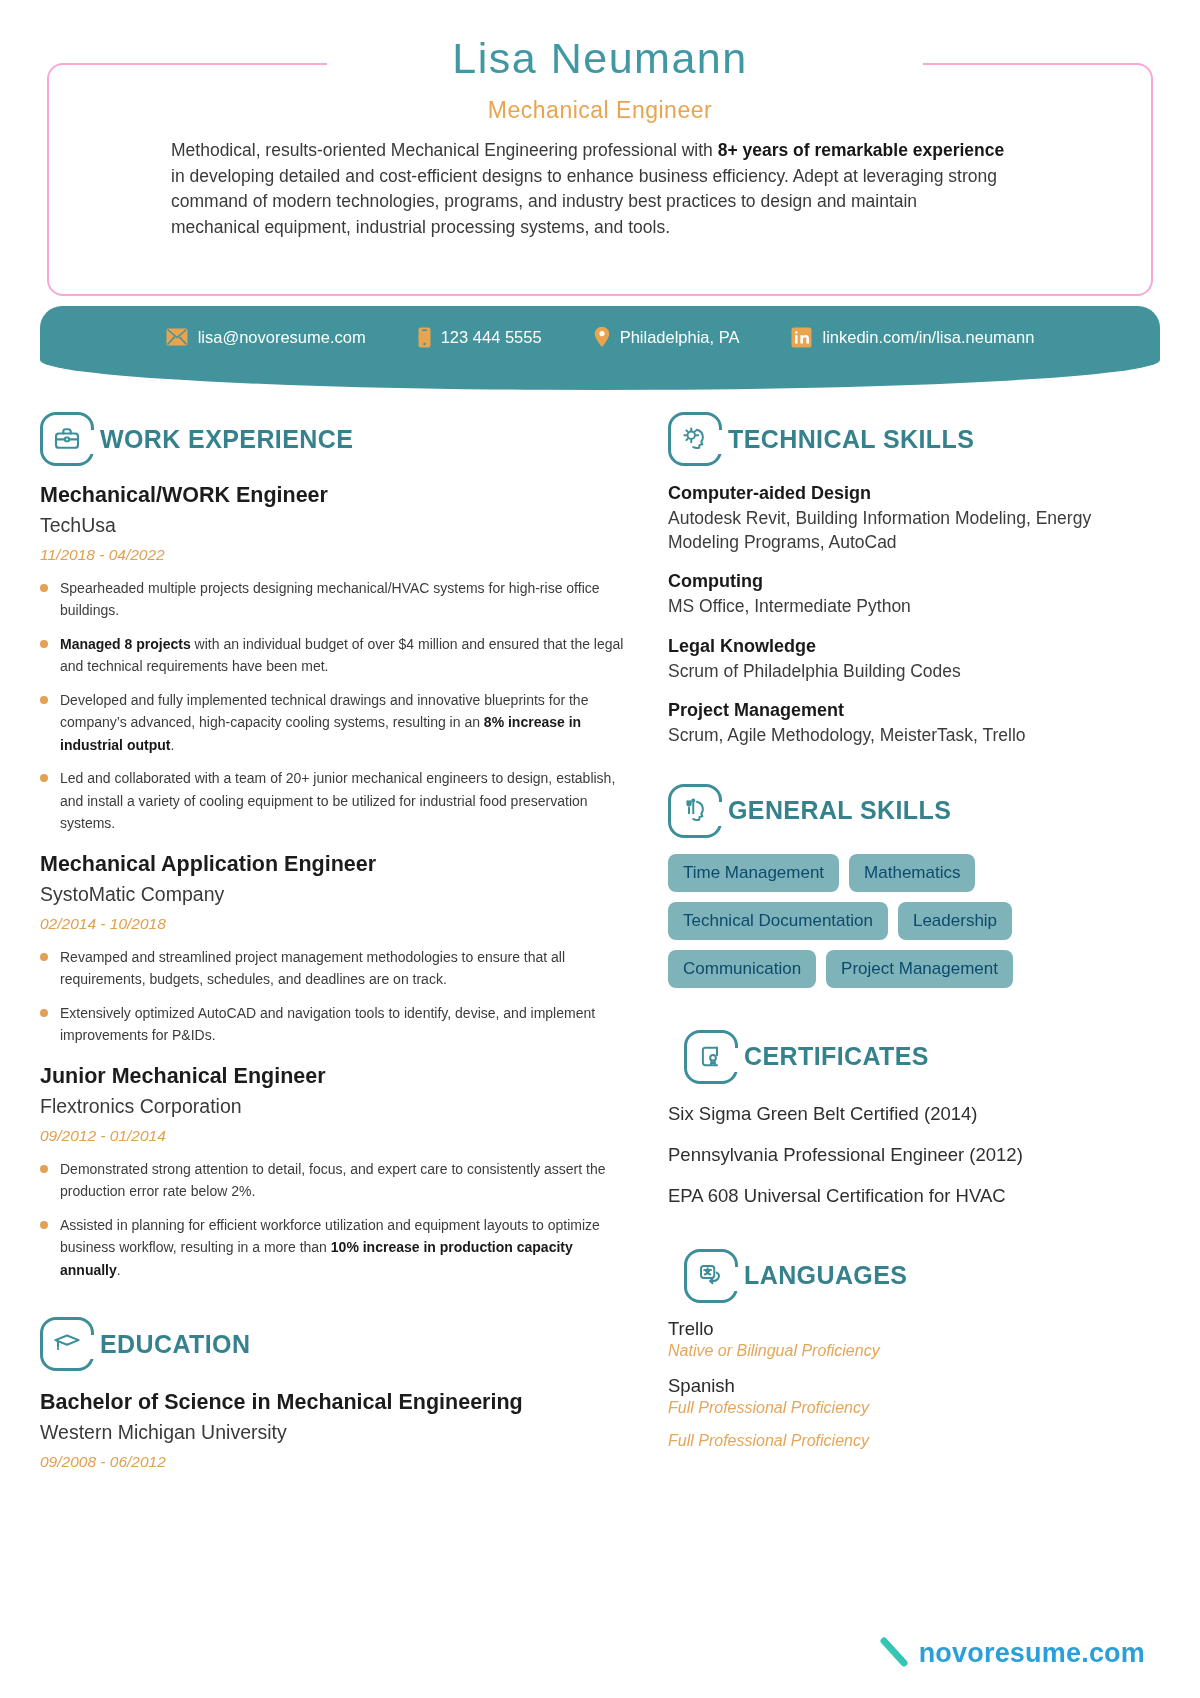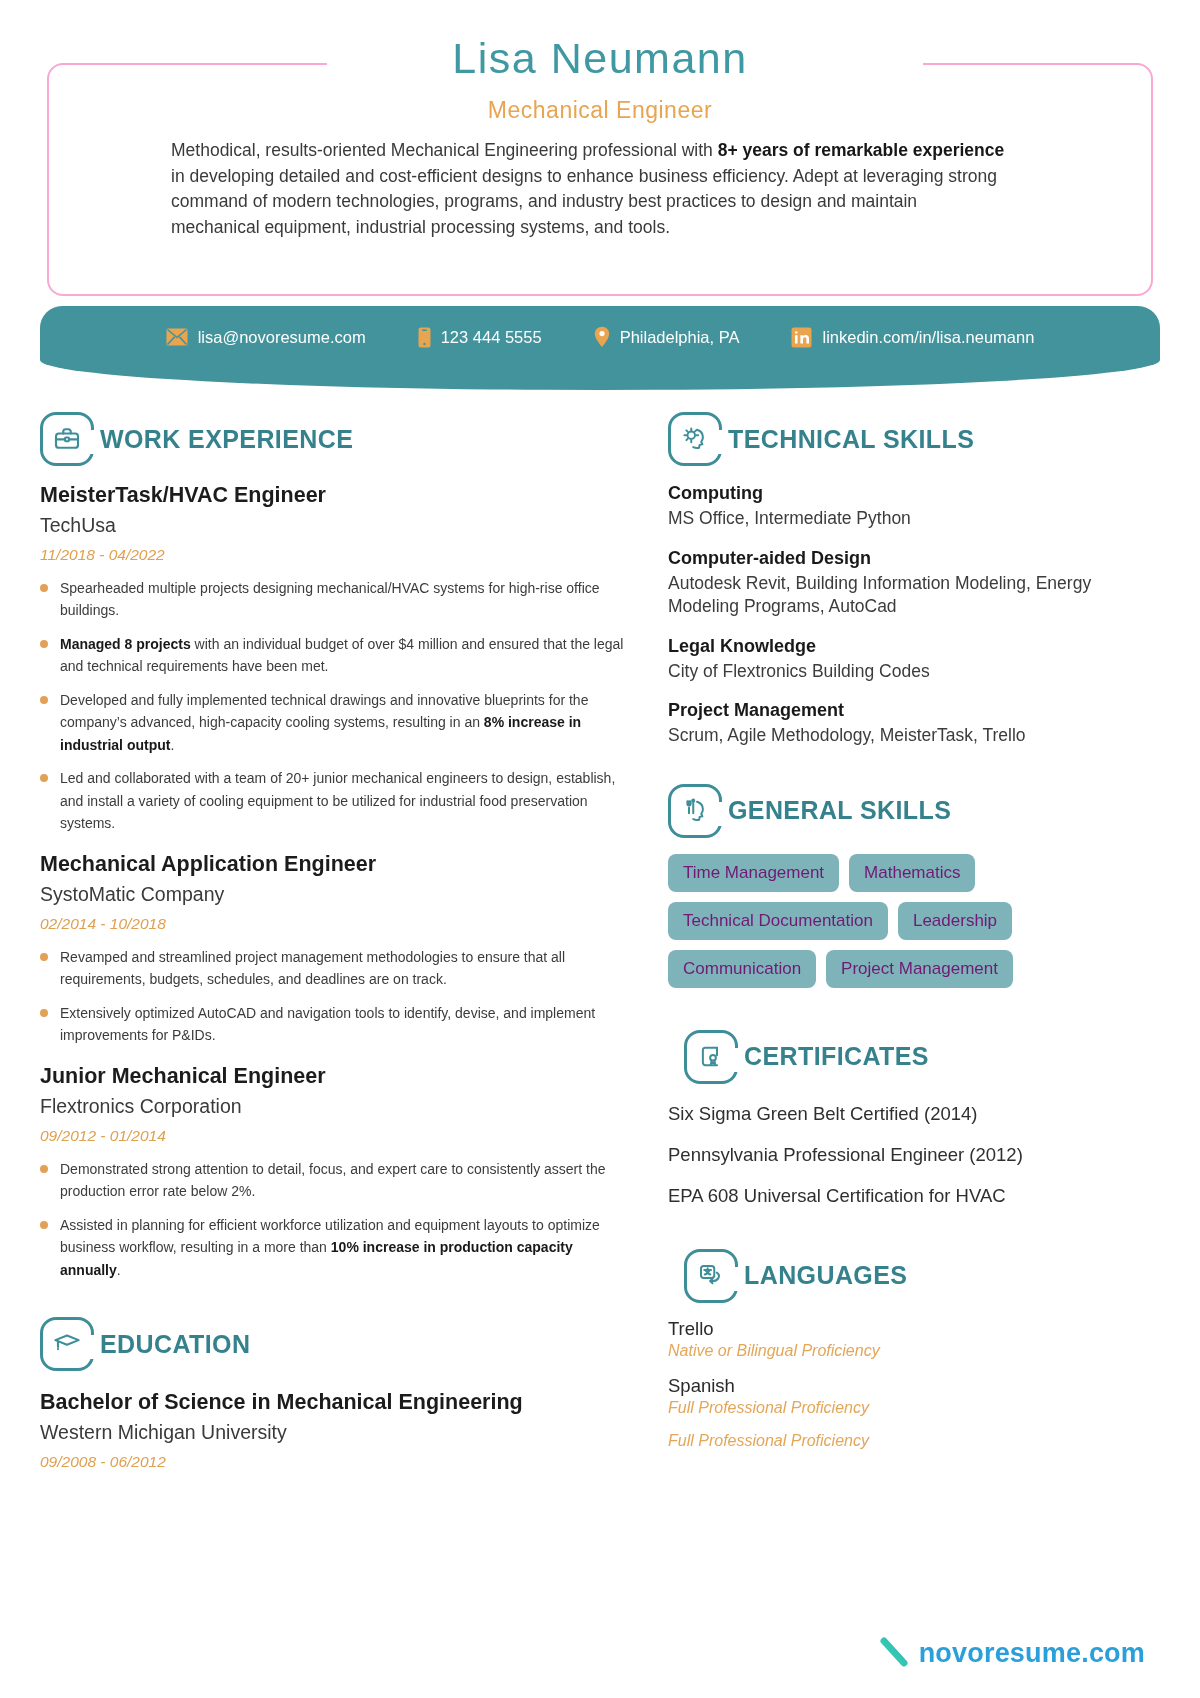--- a/index.html
+++ b/index.html
@@ -66,21 +66,21 @@
   .bullets strong { color:#191919; }
   
   .edu-block { margin-top:18px; }
   
   .skill-group { margin-top:17px; }
   .skill-label { font-size:18px; font-weight:700; color:#191919; margin-bottom:3px; }
   .skill-value { font-size:17.5px; line-height:23.5px; color:#3c3c3c; }
   
   .badges { display:flex; flex-wrap:wrap; gap:10px; margin-top:16px; max-width:425px; }
   .badge {
-    background:#7fb3ba; color:#701a75; font-size:17px;
+    background:#7fb3ba; color:#0c4a6e; font-size:17px;
     padding:9px 15px; border-radius:8px; white-space:nowrap;
   }
   
   .cert-item { font-size:18.5px; color:#2f2f2f; margin-top:19px; }
   
   .lang-item { margin-top:15px; }
   .lang-name { font-size:18.5px; color:#2a2a2a; }
   .lang-level { font-size:16px; font-style:italic; color:#e4a658; margin-top:2px; }
   
   .mt-sec { margin-top:36px; }
@@ -153,21 +153,21 @@
               <rect x="3.2" y="7.6" width="17.6" height="11.4" rx="2.3"></rect>
               <path d="M9 7.6V6.1a1.9 1.9 0 0 1 1.9-1.9h2.2A1.9 1.9 0 0 1 15 6.1v1.5"></path>
               <path d="M3.5 12.3h7M13.5 12.3h7"></path>
               <rect x="10.4" y="10.8" width="3.2" height="3" rx="0.8"></rect>
             </svg>
         </span>
         <h2 class="sec-title">WORK EXPERIENCE</h2>
       </div>
 
       <div class="job">
-        <div class="job-title">MeisterTask/HVAC Engineer</div>
+        <div class="job-title">Mechanical/WORK Engineer</div>
         <div class="job-company">TechUsa</div>
         <div class="job-dates">11/2018 - 04/2022</div>
         <ul class="bullets">
           <li>
               <span><span>Spearheaded multiple projects designing mechanical/HVAC systems for high-rise office buildings.</span><strong></strong><span></span></span>
             </li>
           <li>
               <span><span></span><strong>Managed 8 projects</strong><span> with an individual budget of over $4 million and ensured that the legal and technical requirements have been met.</span></span>
             </li>
           <li>
@@ -232,30 +232,30 @@
           <svg width="30" height="30" viewBox="0 0 24 24" fill="none" stroke="#3e8e99" stroke-width="1.6" stroke-linecap="round" stroke-linejoin="round">
               <circle cx="9" cy="9" r="3"></circle>
               <path d="M9 4.9V3.5M9 13.1v1.4M4.9 9H3.5M14.5 9h-1.4M6.1 6.1 5.1 5.1M11.9 6.1l1-1M6.1 11.9l-1 1"></path>
               <path d="M13.6 4.6c2.9 0.9 4.7 3.1 4.7 5.9 0 1.4-0.5 2.7-1.3 3.7l0.9 2.1-2.2 0.4-0.4 2.3c-1.6 0.4-3.3 0.2-4.7-0.5"></path>
             </svg>
         </span>
         <h2 class="sec-title">TECHNICAL SKILLS</h2>
       </div>
 
       <div class="skill-group">
+        <div class="skill-label">Computer-aided Design</div>
+        <div class="skill-value">Autodesk Revit, Building Information Modeling, Energy Modeling Programs, AutoCad</div>
+      </div>
+      <div class="skill-group">
         <div class="skill-label">Computing</div>
         <div class="skill-value">MS Office, Intermediate Python</div>
       </div>
       <div class="skill-group">
-        <div class="skill-label">Computer-aided Design</div>
-        <div class="skill-value">Autodesk Revit, Building Information Modeling, Energy Modeling Programs, AutoCad</div>
-      </div>
-      <div class="skill-group">
         <div class="skill-label">Legal Knowledge</div>
-        <div class="skill-value">City of Flextronics Building Codes</div>
+        <div class="skill-value">Scrum of Philadelphia Building Codes</div>
       </div>
       <div class="skill-group">
         <div class="skill-label">Project Management</div>
         <div class="skill-value">Scrum, Agile Methodology, MeisterTask, Trello</div>
       </div>
 
       <div class="sec-head mt-sec">
         <span class="icon-box">
           <svg width="30" height="30" viewBox="0 0 24 24" fill="none" stroke="#3e8e99" stroke-width="1.6" stroke-linecap="round" stroke-linejoin="round">
               <path d="M7.2 4.2v3.4M5.9 4.2v2c0 0.9 0.5 1.4 1.3 1.4s1.3-0.5 1.3-1.4v-2"></path>

